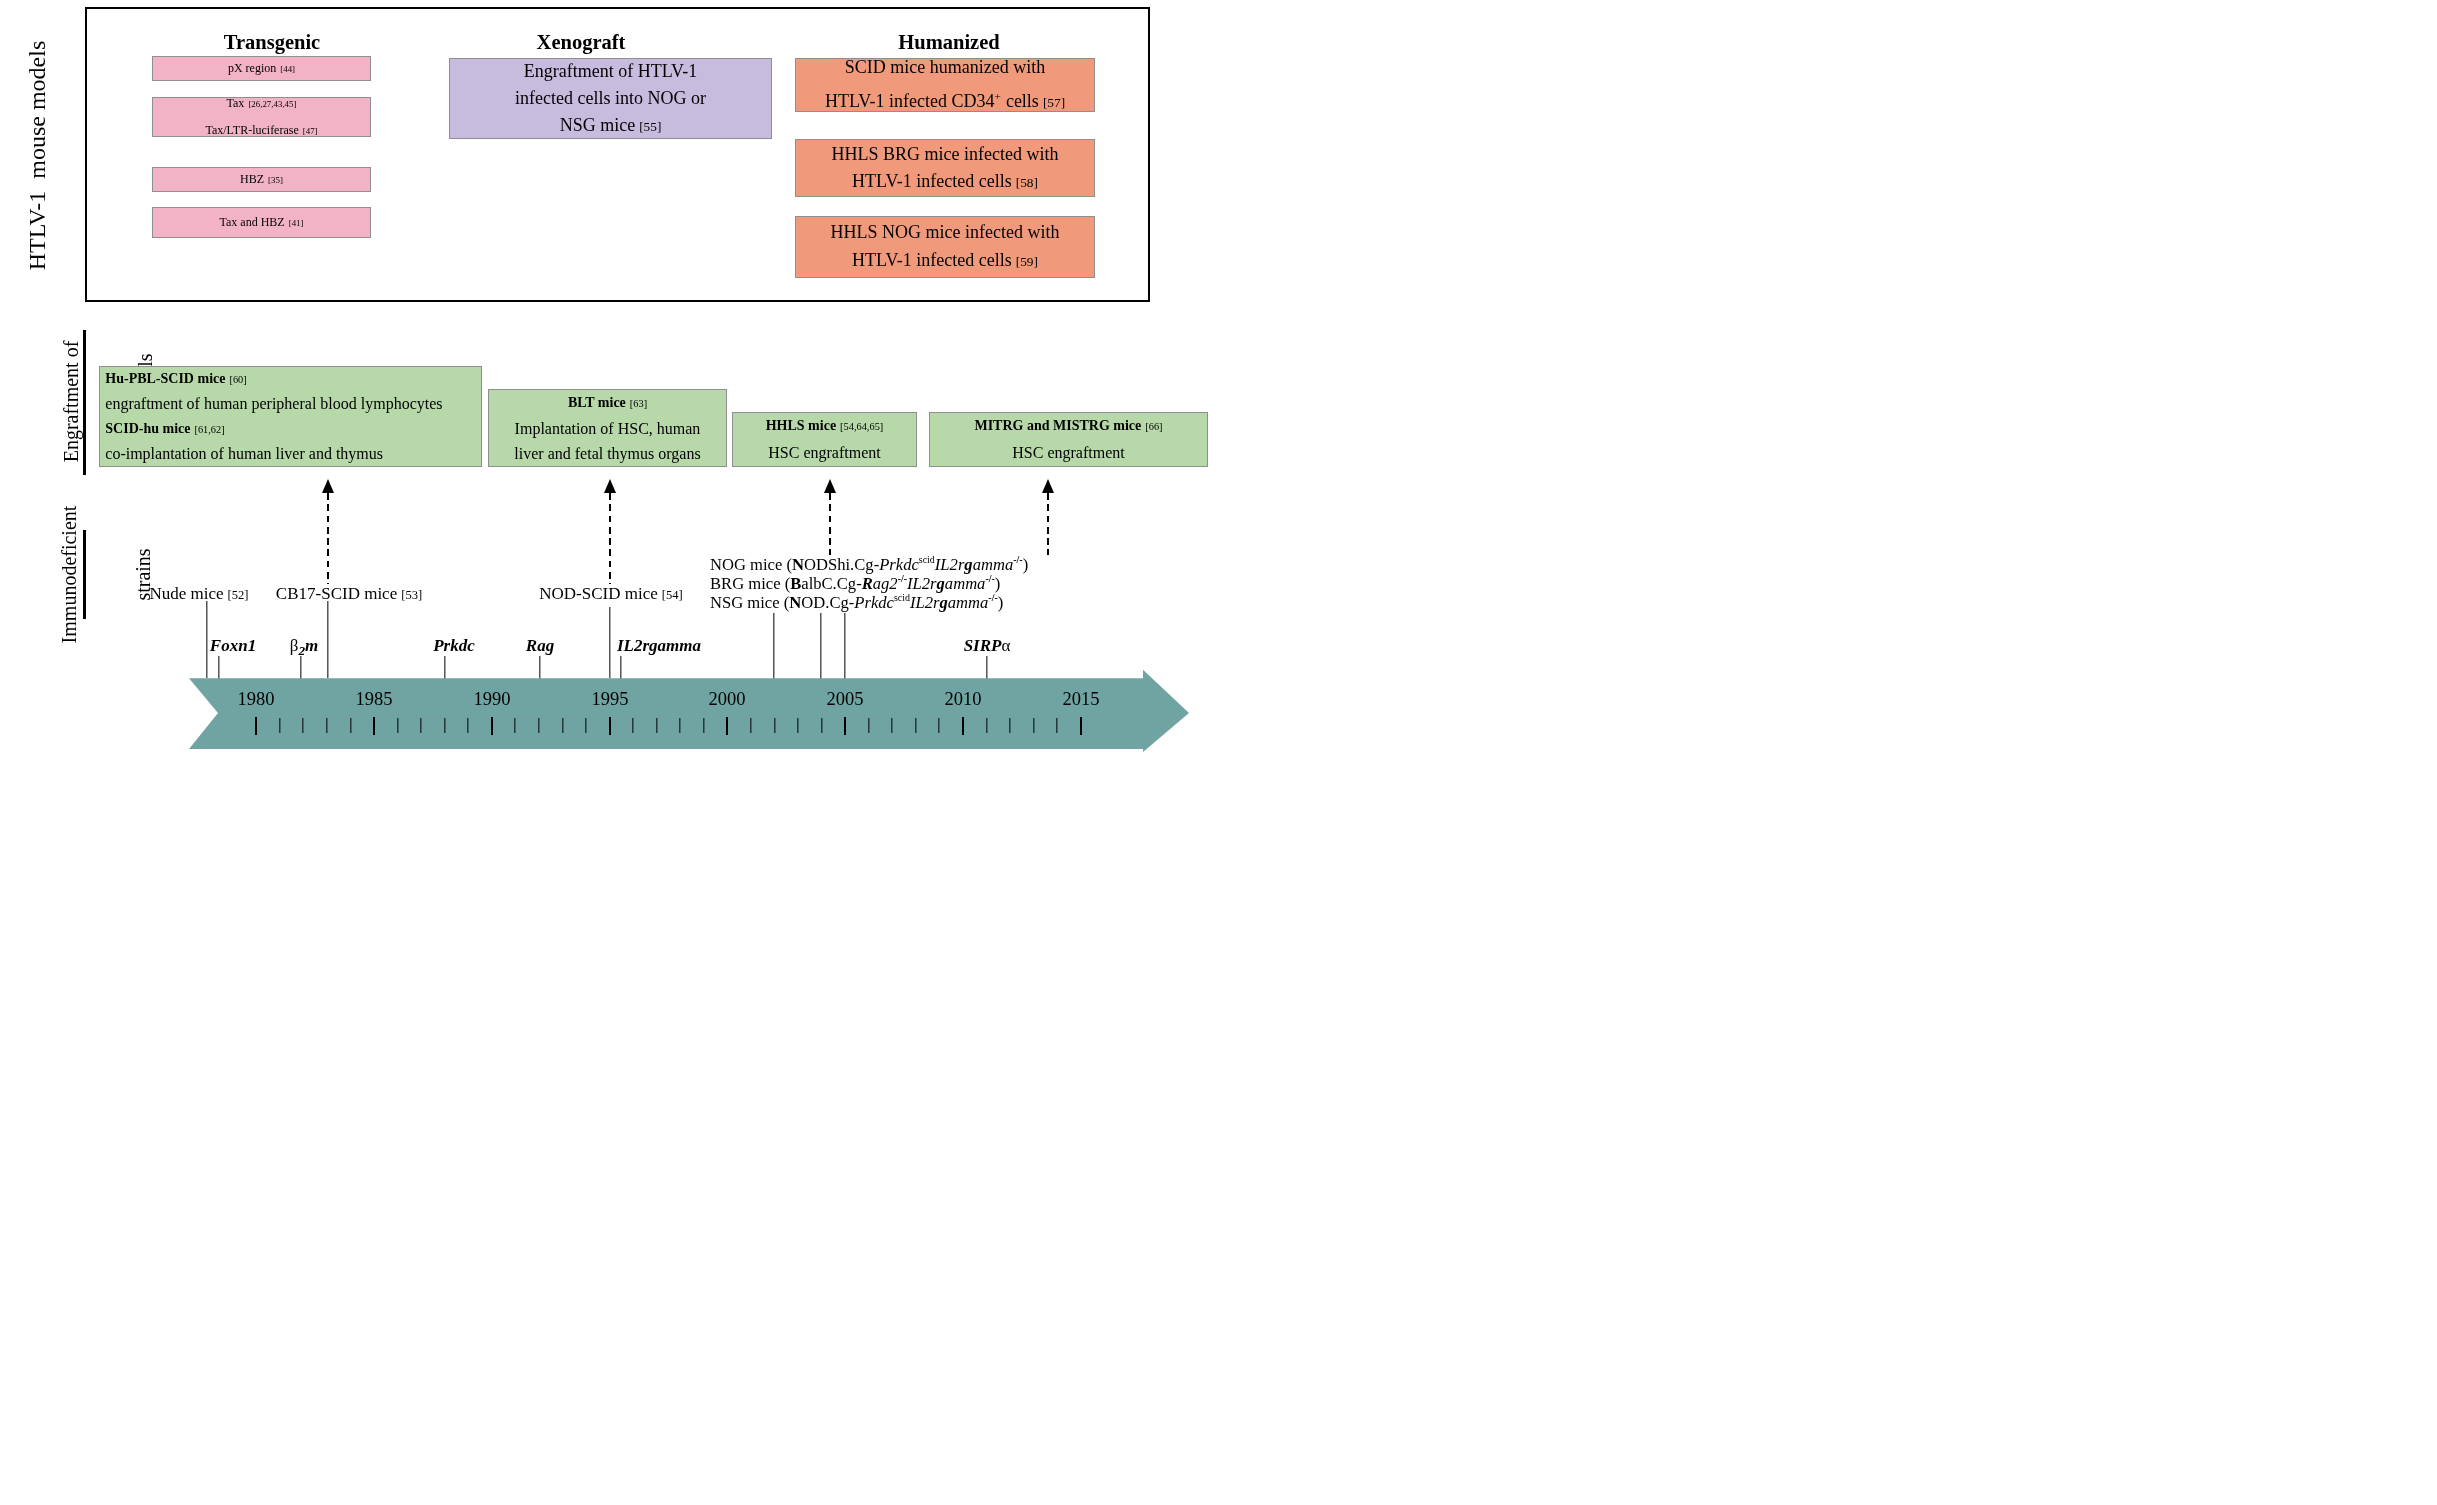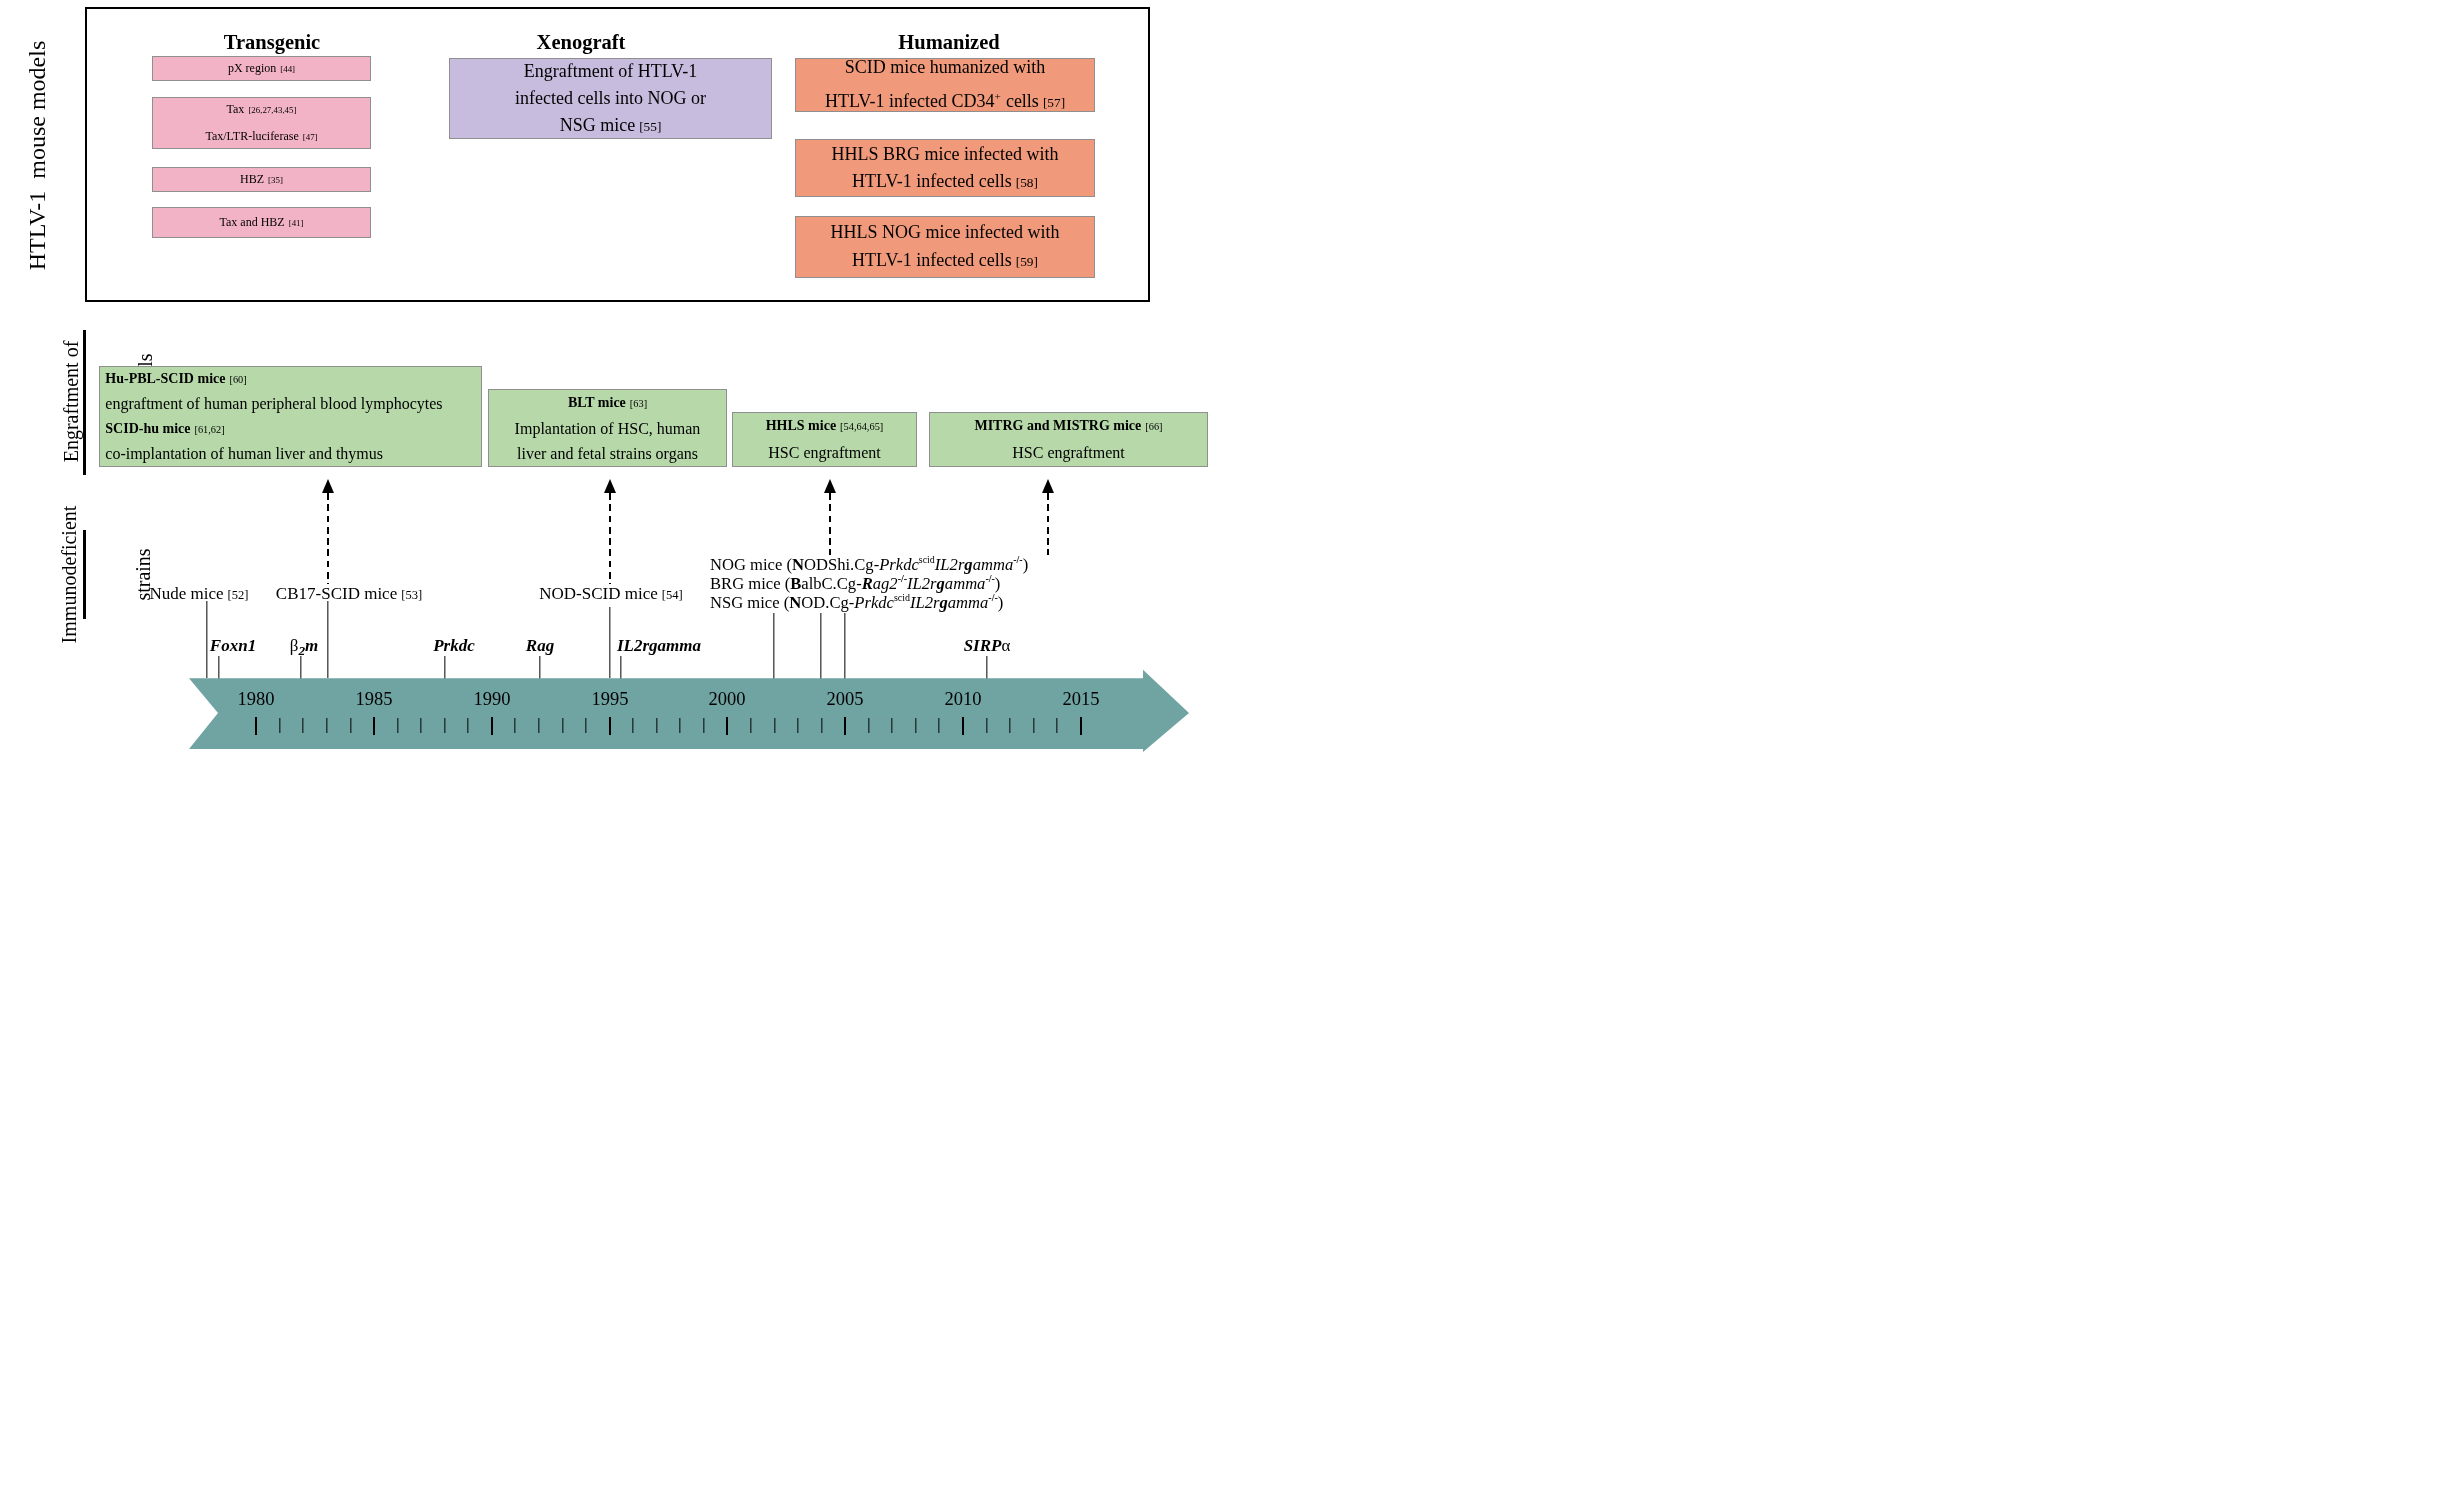--- a/index.html
+++ b/index.html
@@ -21,21 +21,21 @@
   .hdr-trans{left:272px;} .hdr-xeno{left:581px;} .hdr-hum{left:949px;}
 
   .box{position:absolute;border:1.3px solid var(--c-box_border,#8f8f8f);display:flex;flex-direction:column;
        justify-content:center;align-items:center;text-align:center;box-sizing:border-box;}
   .bline{white-space:nowrap;}
   .ref{font-size:0.74em;margin-left:4px;}
   .sup{vertical-align:super;font-size:0.62em;}
   .aftergap{margin-left:0.28em;}
 
   .pink{background:var(--c-pink,#F3B3C7);left:152px;width:219px;font-size:12px;}
-  .pk1{top:56px;height:25px;} .pk2{top:97px;height:52px;line-height:26px;}
+  .pk1{top:56px;height:25px;} .pk2{top:97px;height:40px;line-height:26px;}
   .pk3{top:167px;height:24.5px;} .pk4{top:207px;height:31px;}
 
   .purple{background:var(--c-purple,#C8BCDE);left:449px;width:323px;font-size:18px;line-height:27px;}
   .pu1{top:58px;height:81px;} .pu2{top:154px;height:77px;line-height:26px;}
 
   .orange{background:var(--c-orange,#F19A7B);left:795px;width:300px;font-size:18px;}
   .or1{top:58px;height:54px;line-height:28.5px;} .or2{top:139px;height:58px;line-height:27px;}
   .or3{top:216px;height:62px;line-height:28px;}
 
   
@@ -155,21 +155,21 @@
 
   <div class="green g1">
     <div class="bline gtitle"><span>Hu-PBL-SCID mice</span><span class="ref">[60]</span></div>
     <div class="bline gdesc">engraftment of human peripheral blood lymphocytes</div>
     <div class="bline gtitle"><span>SCID-hu mice</span><span class="ref">[61,62]</span></div>
     <div class="bline gdesc">co-implantation of human liver and thymus</div>
   </div>
   <div class="green g2">
     <div class="bline gtitle"><span>BLT mice</span><span class="ref">[63]</span></div>
     <div class="bline gdesc">Implantation of HSC, human</div>
-    <div class="bline gdesc">liver and fetal strains organs</div>
+    <div class="bline gdesc">liver and fetal thymus organs</div>
   </div>
   <div class="green g3">
     <div class="bline gtitle"><span>HHLS mice</span><span class="ref">[54,64,65]</span></div>
     <div class="bline gdesc">HSC engraftment</div>
   </div>
   <div class="green g4">
     <div class="bline gtitle"><span>MITRG and MISTRG mice</span><span class="ref">[66]</span></div>
     <div class="bline gdesc">HSC engraftment</div>
   </div>
 

